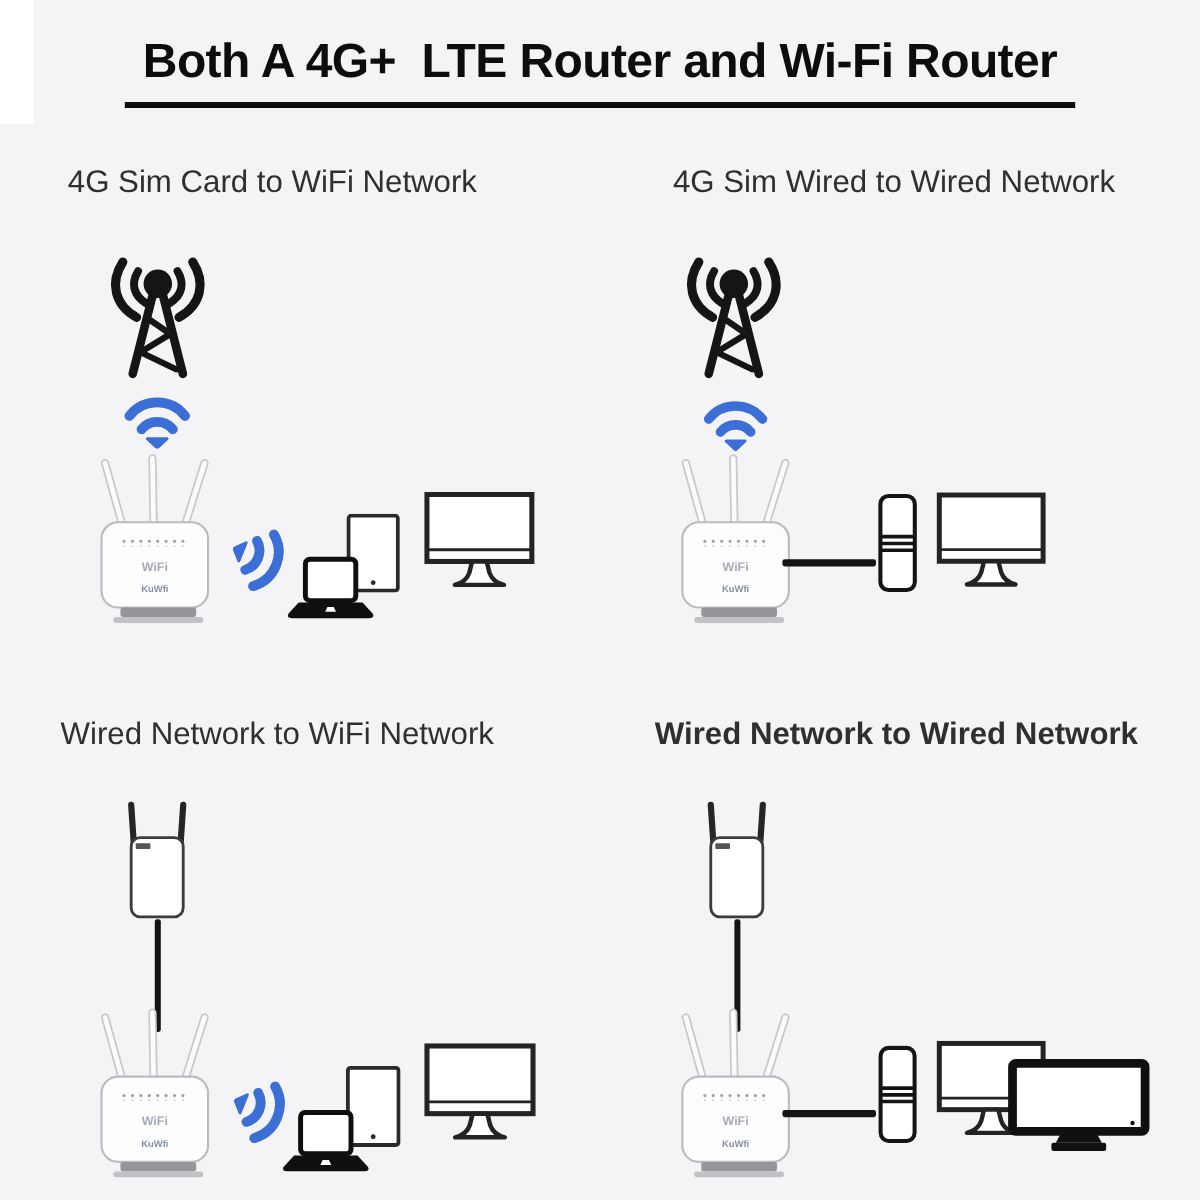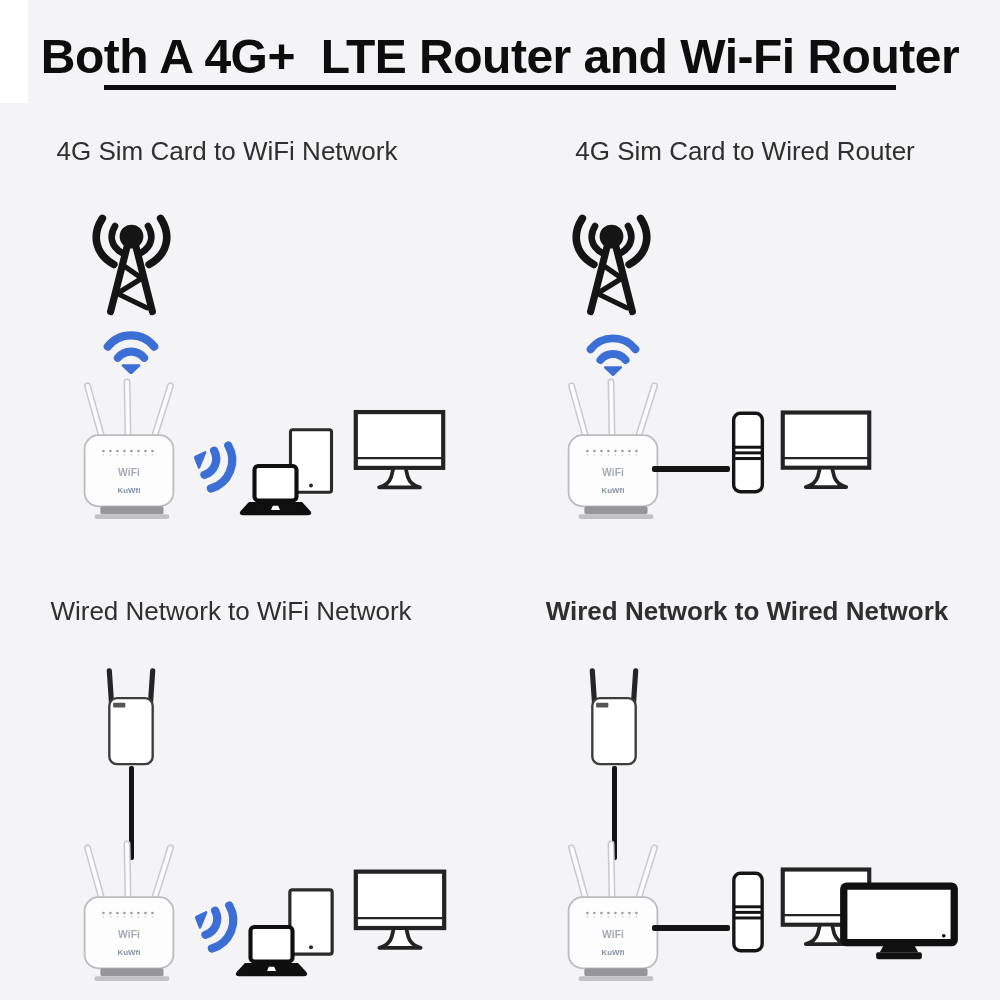--- a/index.html
+++ b/index.html
@@ -8,21 +8,21 @@
     background:#f4f4f6;
     font-family:"Liberation Sans", sans-serif;
     overflow:hidden;
   }
   #scene { position:relative; width:1000px; height:1000px; background:#f4f4f6; }
   .abs { position:absolute; }
   .corner-patch { left:0; top:0; width:28px; height:103px; background:#ffffff; }
   .title {
     left:0; right:0; top:29px;
     text-align:center;
-    font-size:48px; font-weight:700; letter-spacing:-0.5px;
+    font-size:40px; font-weight:700; letter-spacing:-0.5px;
     color:#0d0d0d; white-space:pre;
   }
   .title-underline { left:104px; top:85px; width:792px; height:5px; background:#0d0d0d; }
   .panel-heading {
     width:480px; text-align:center;
     font-size:26px; font-weight:400; color:#2f2f2f; white-space:nowrap;
   }
   #heading-tl { left:-13px; top:136px; }
   #heading-tr { left:505px; top:136px; }
   #heading-bl { left:-9px;  top:596px; }
@@ -120,21 +120,21 @@
       </symbol>
     </defs>
   </svg>
 
   <div class="abs corner-patch"></div>
 
   <div class="abs title">Both A 4G+  LTE Router and Wi-Fi Router</div>
   <div class="abs title-underline"></div>
 
   <div class="abs panel-heading" id="heading-tl">4G Sim Card to WiFi Network</div>
-  <div class="abs panel-heading" id="heading-tr">4G Sim Card to Wired Router</div>
+  <div class="abs panel-heading" id="heading-tr">4G Sim Wired to Wired Network</div>
   <div class="abs panel-heading" id="heading-bl">Wired Network to WiFi Network</div>
   <div class="abs panel-heading" id="heading-br">Wired Network to Wired Network</div>
 
   <svg class="abs" style="left:84px;  top:212px;" width="95" height="106">
       <use href="#sym-tower"></use>
     </svg>
   <svg class="abs" style="left:102px; top:327px;" width="58" height="47">
       <use href="#sym-wifi"></use>
     </svg>
   <svg class="abs" style="left:76px;  top:378px;" width="106" height="148">

